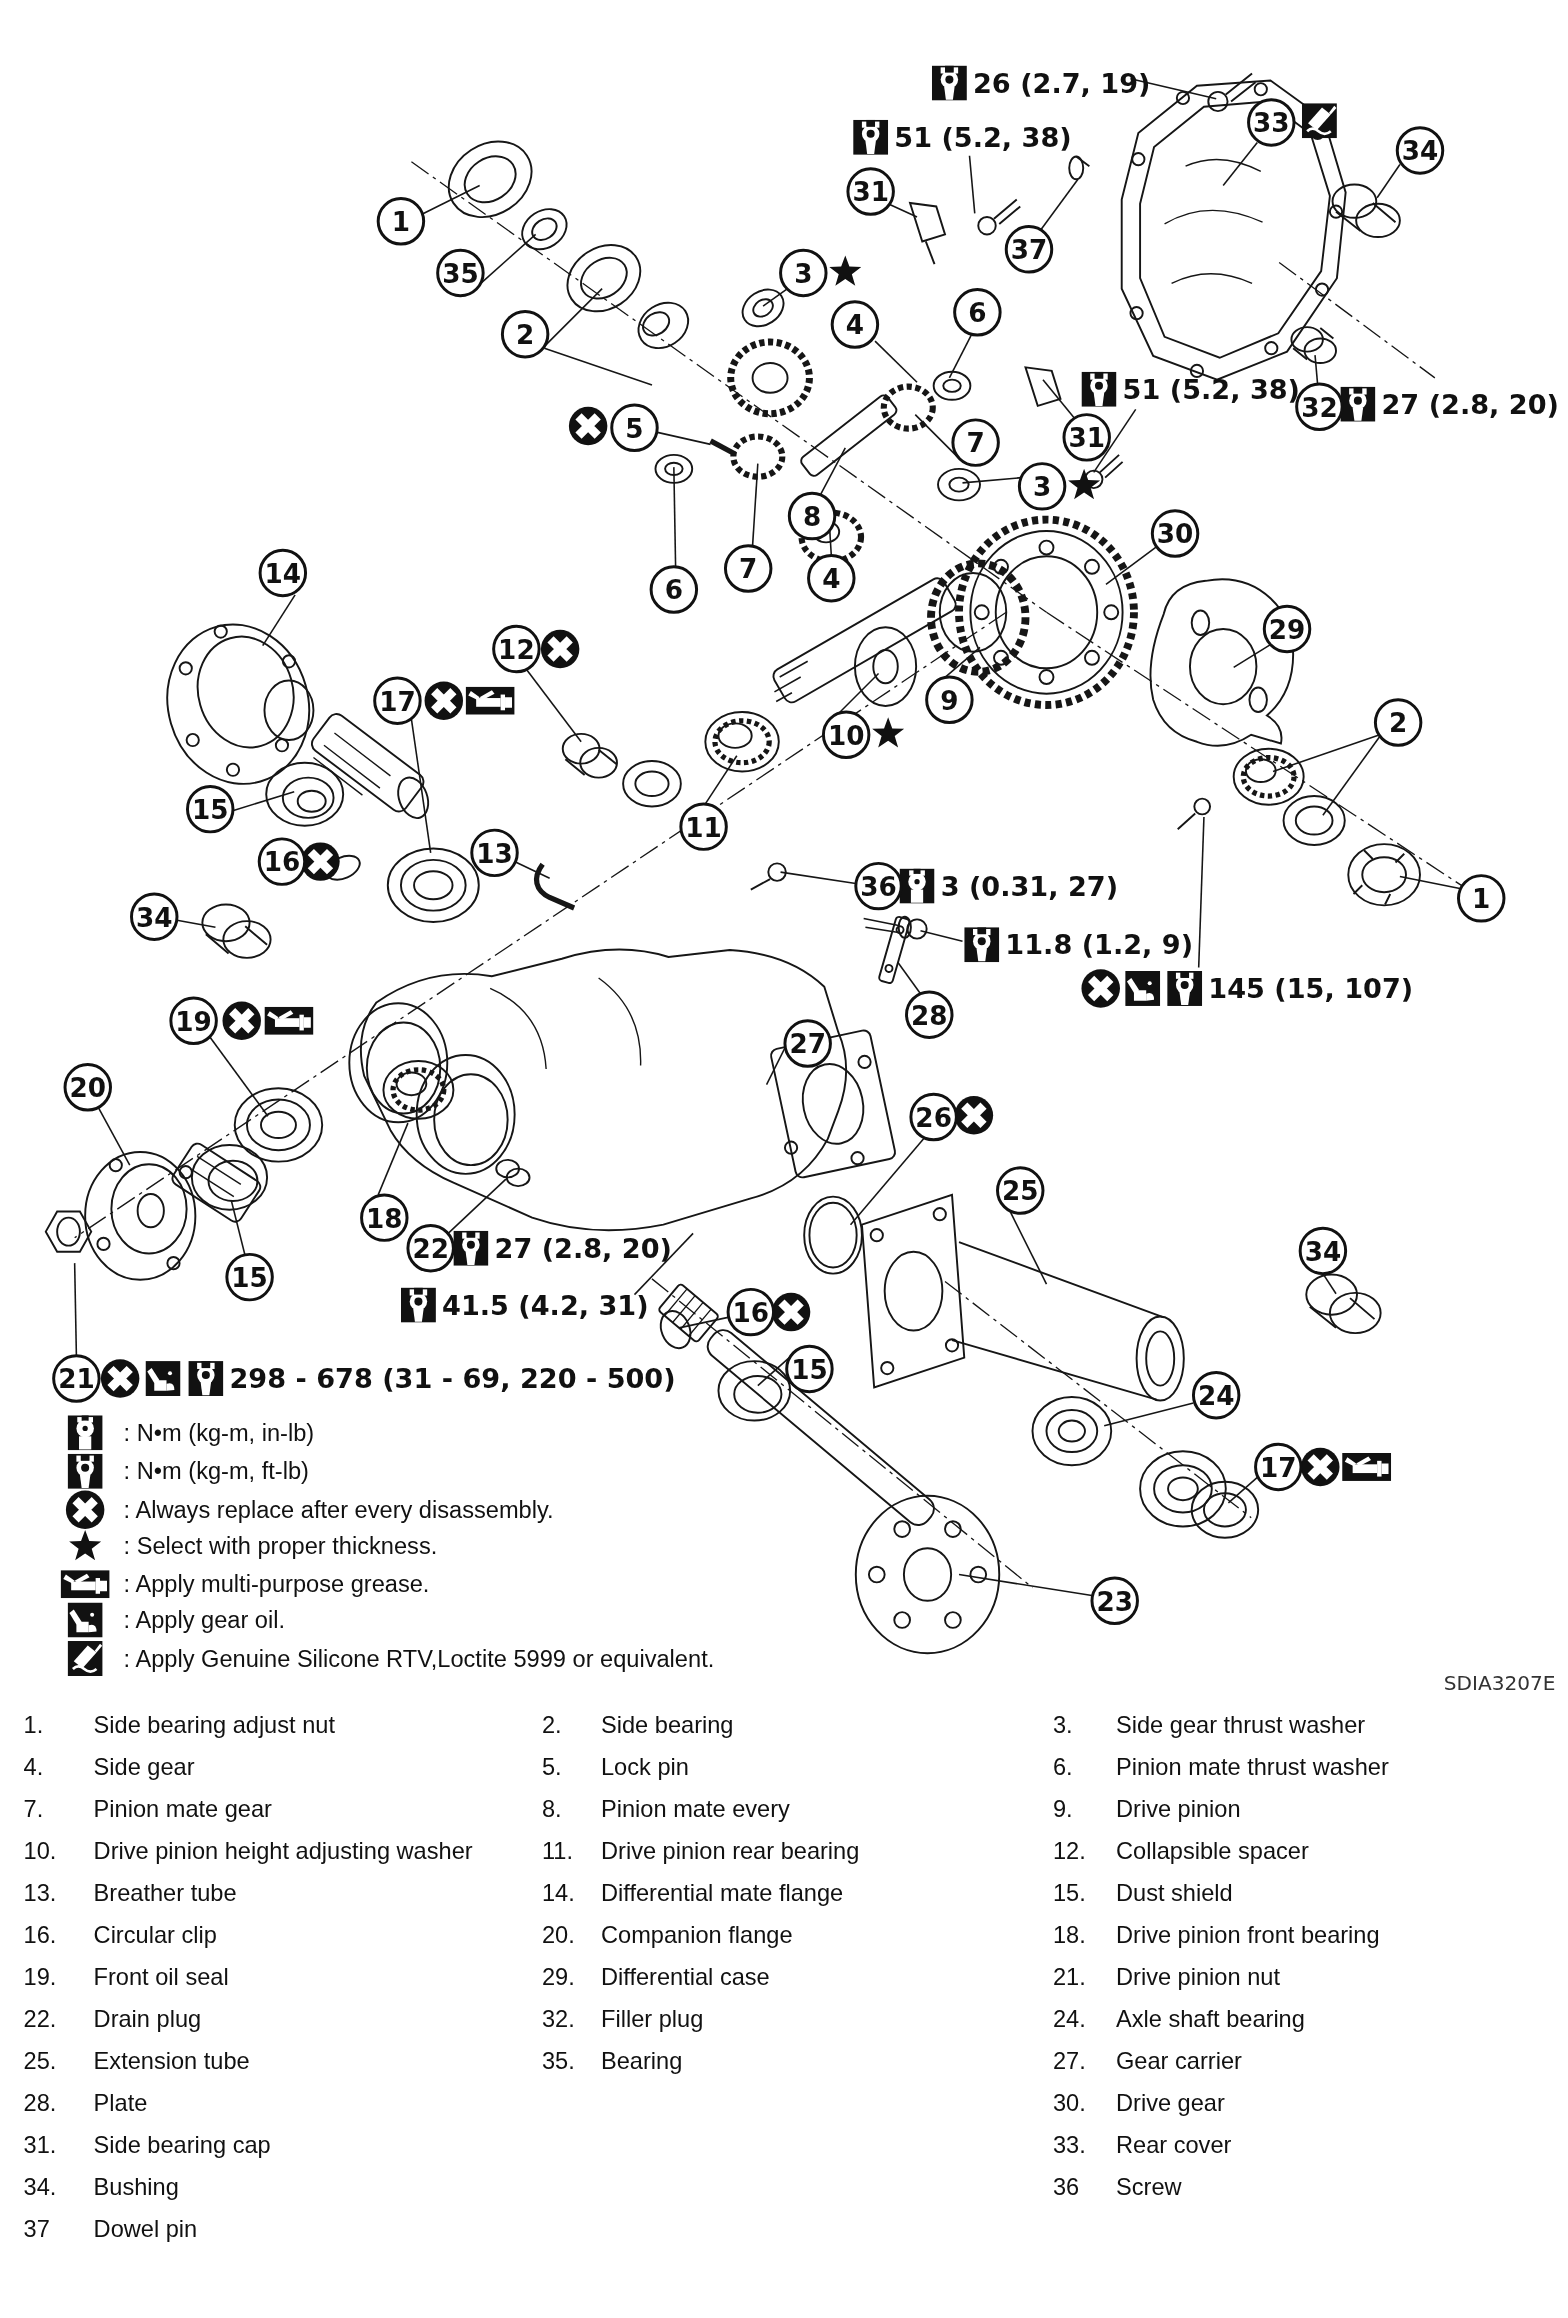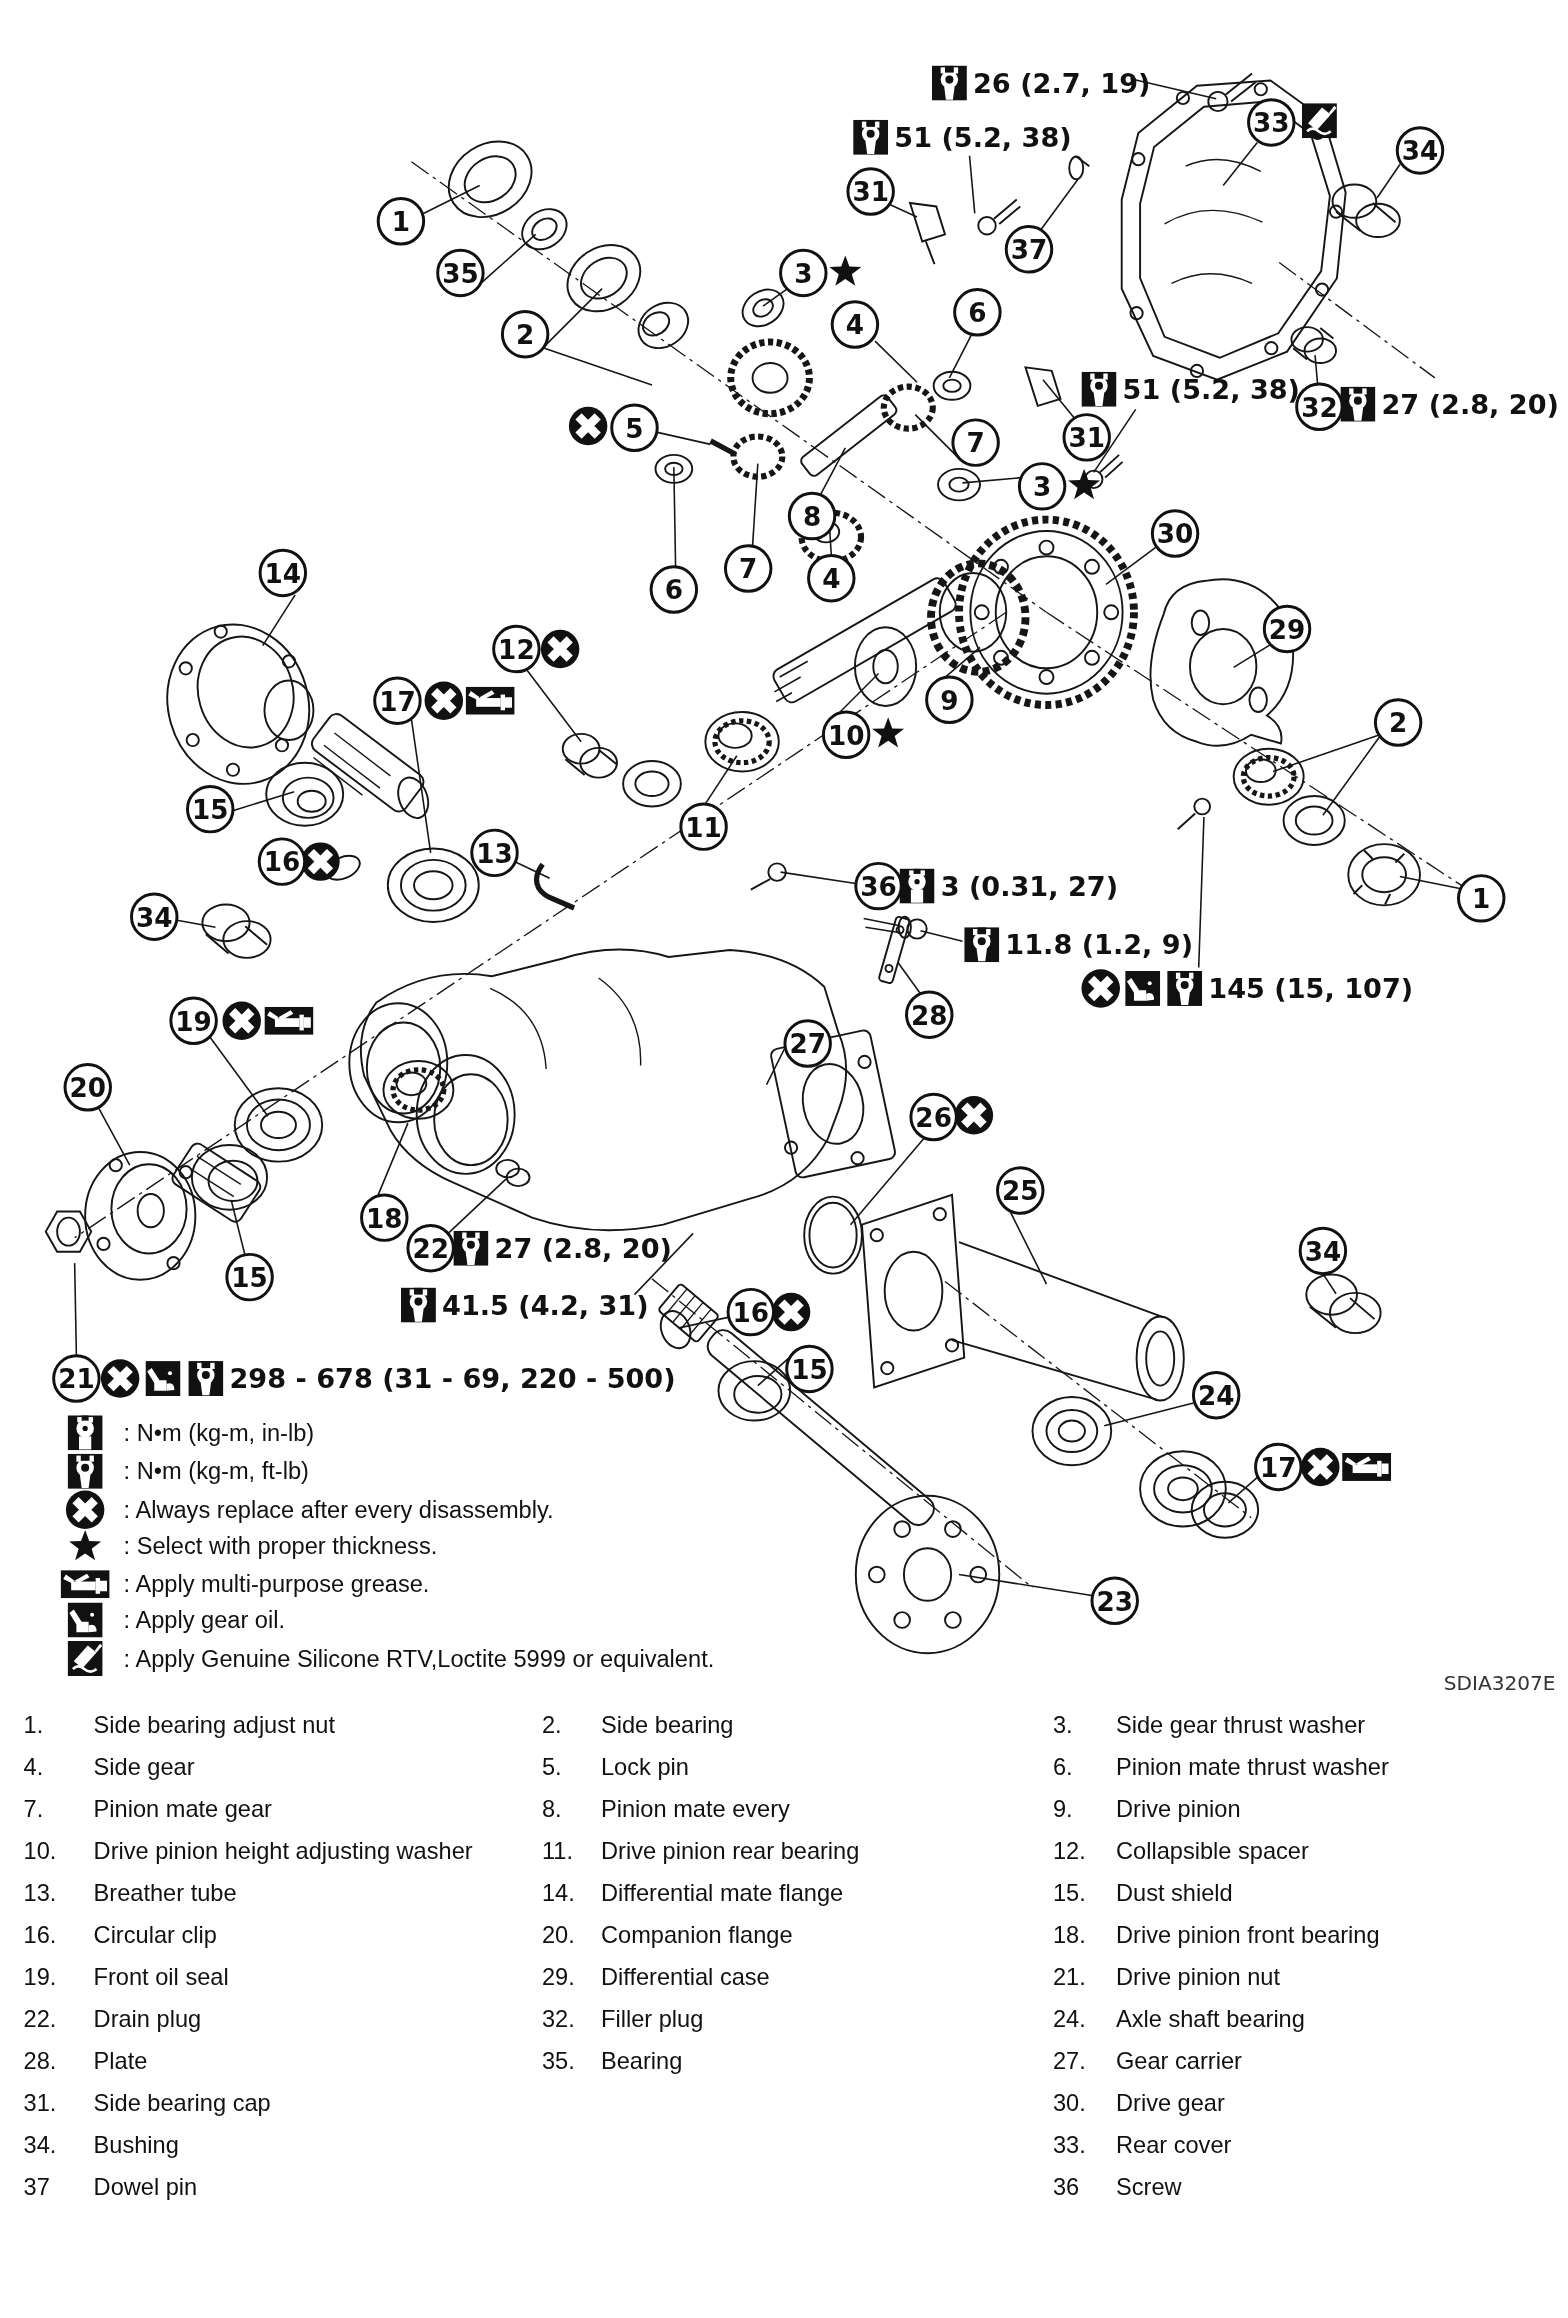--- a/index.html
+++ b/index.html
@@ -670,20 +670,24 @@
         </div>
         <div class="plist-row">
           <span class="num">19.</span>
           <span class="lbl">Front oil seal</span>
         </div>
         <div class="plist-row">
           <span class="num">22.</span>
           <span class="lbl">Drain plug</span>
         </div>
         <div class="plist-row">
+          <span class="num">25.</span>
+          <span class="lbl">Extension tube</span>
+        </div>
+        <div class="plist-row">
           <span class="num">28.</span>
           <span class="lbl">Plate</span>
         </div>
         <div class="plist-row">
           <span class="num">31.</span>
           <span class="lbl">Side bearing cap</span>
         </div>
         <div class="plist-row">
           <span class="num">34.</span>
           <span class="lbl">Bushing</span>

